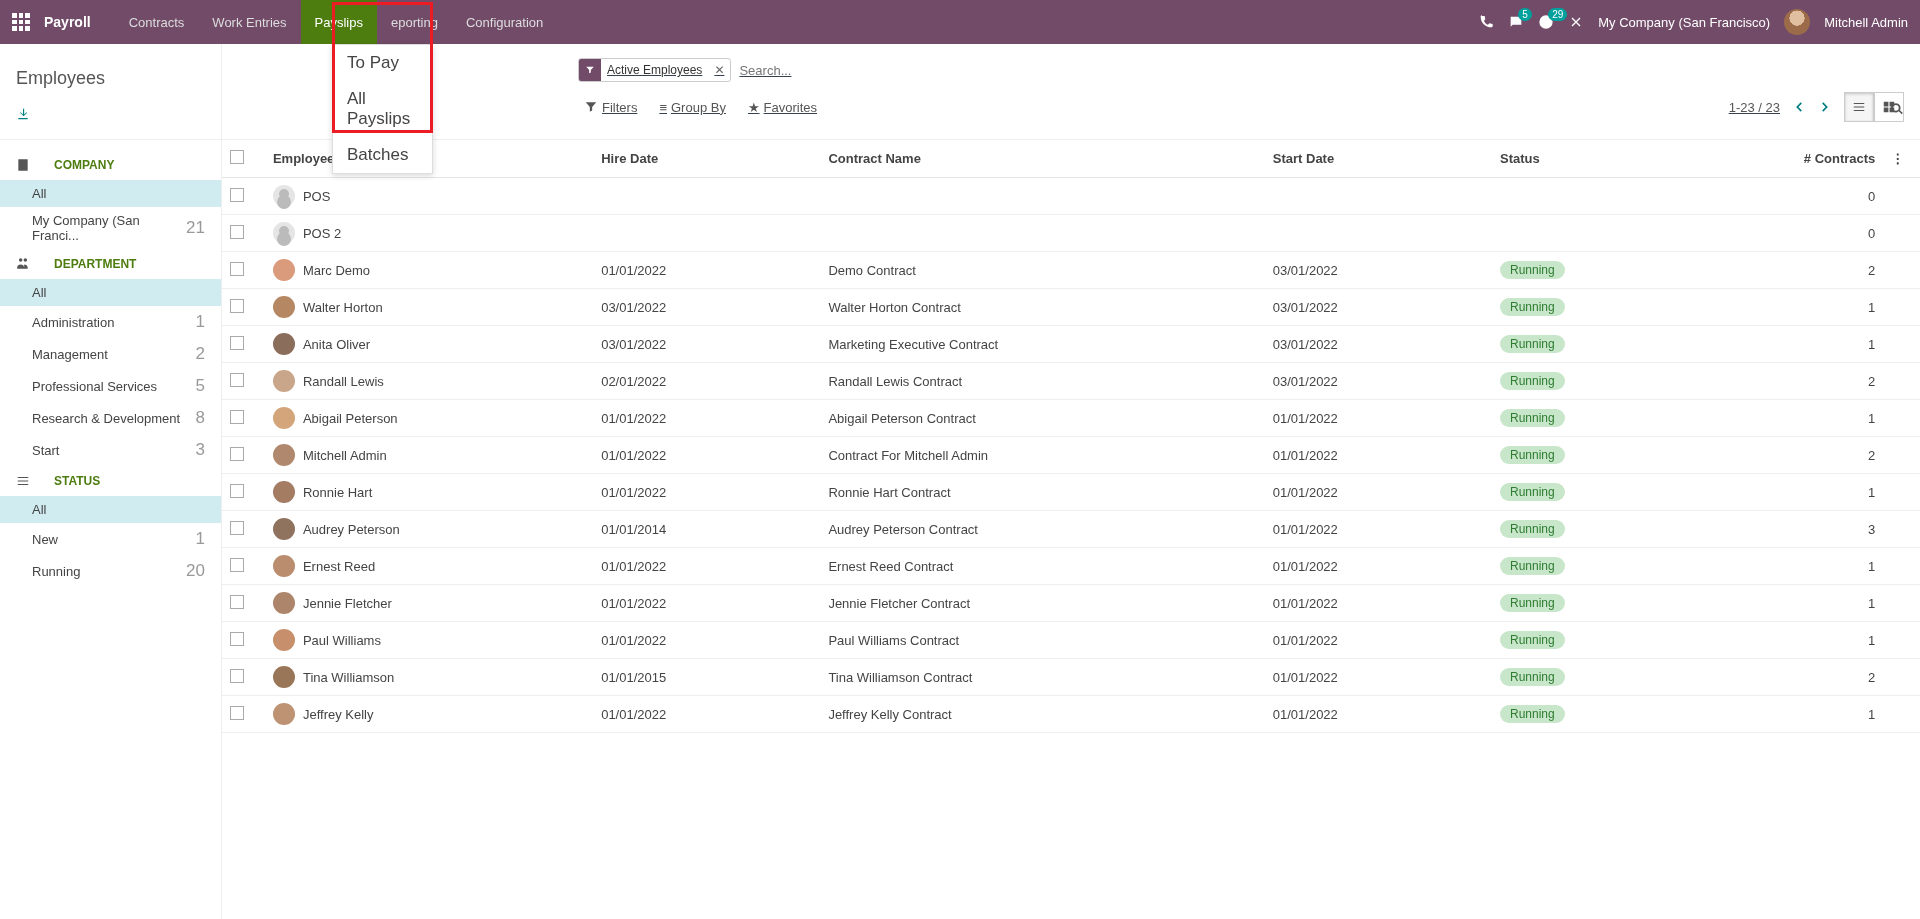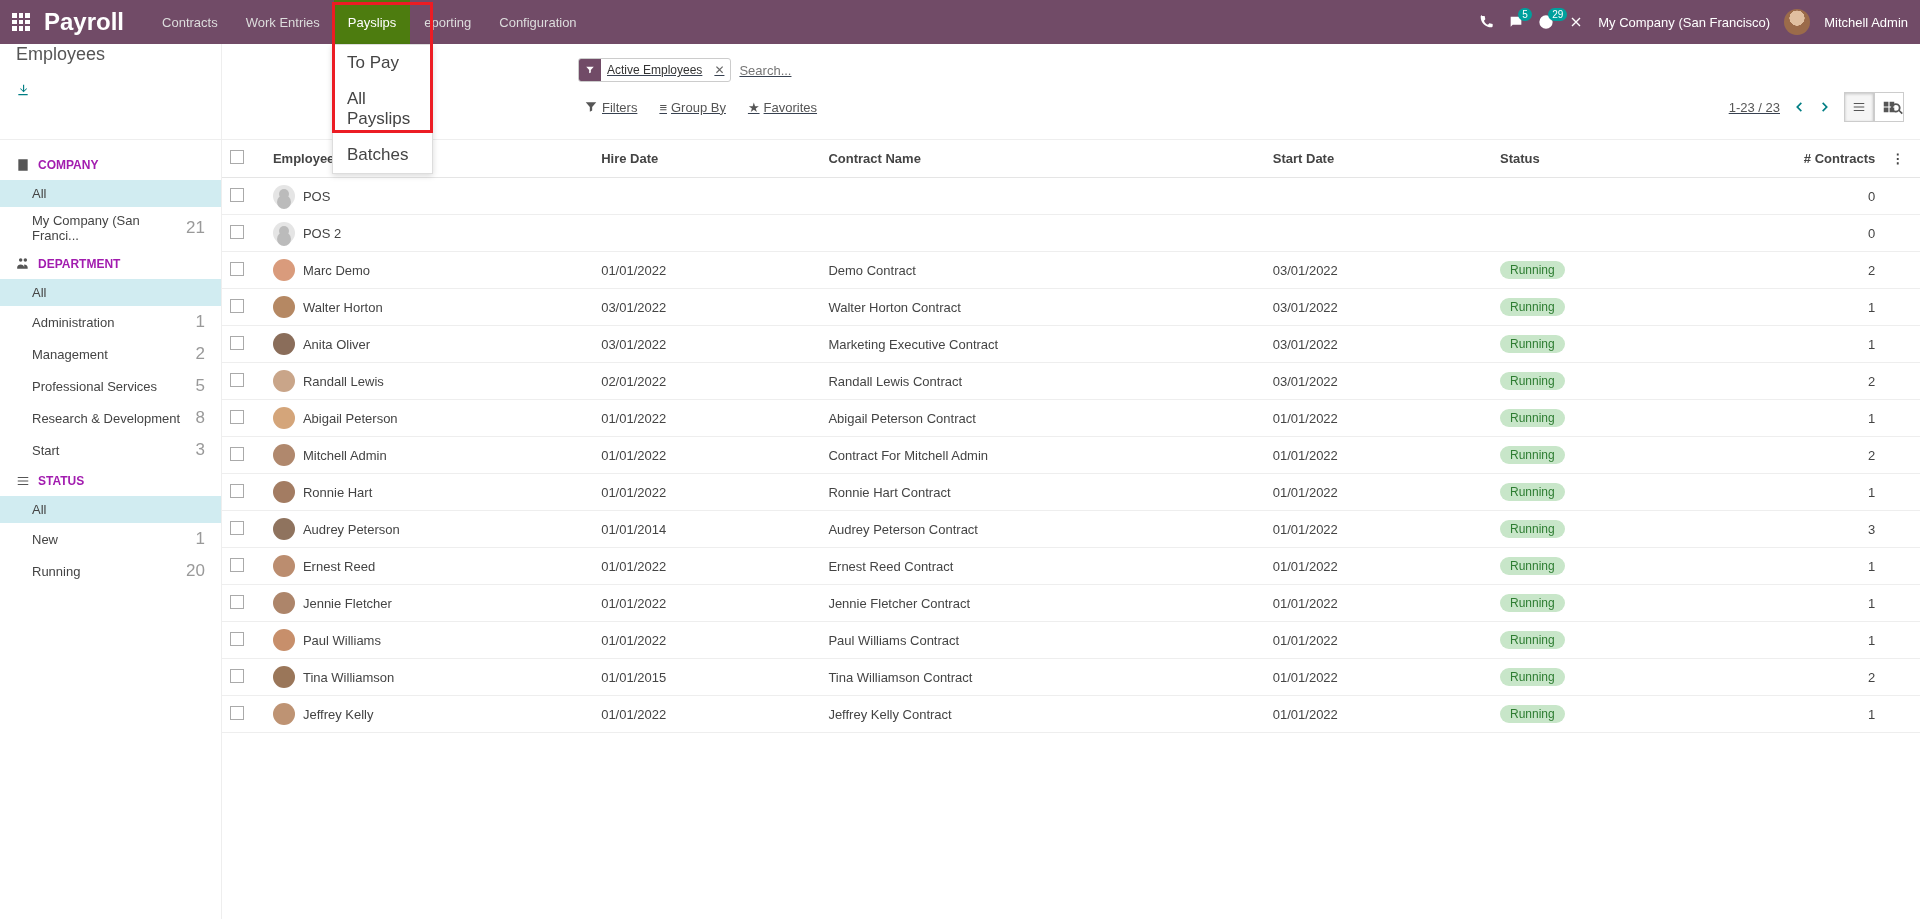--- a/index.html
+++ b/index.html
@@ -1,58 +1,58 @@
 <!DOCTYPE html>
 <html><head>
 <meta charset="utf-8">
 <style>
 * { box-sizing: border-box; margin: 0; padding: 0; }
 body { font-family: "Helvetica Neue", Arial, sans-serif; font-size: 13px; color: #374151; background: #fff; overflow: hidden; }
 
 .topnav { background: #714B67; color: #fff; height: 44px; display: flex; align-items: center; padding: 0 12px; }
 .topnav .apps { width: 18px; height: 18px; display:grid; grid-template-columns:repeat(3,1fr); grid-template-rows:repeat(3,1fr); gap:2px; margin-right:14px; cursor:pointer; }
 .topnav .apps div { background:#fff; }
-.topnav .brand { font-size:24px; font-weight:600; margin-right:24px; }
+.topnav .brand { font-size:14px; font-weight:600; margin-right:24px; }
 .topnav .menu { display:flex; align-items:stretch; height:44px; }
 .topnav .menu a { color:#ddd; display:flex; align-items:center; padding:0 14px; text-decoration:none; height:44px; }
 .topnav .menu a.active { background:#4d7c0f; color:#fff; }
 .topnav .spacer { flex:1; }
 .topnav .right { display:flex; align-items:center; gap:14px; font-size:13px; }
 .topnav .right .ico { width:16px; height:16px; fill:#fff; cursor:pointer; }
 .badge-wrap { position:relative; cursor:pointer; }
 .badge-wrap .b { position:absolute; top:-6px; left:10px; background:#00A09D; color:#fff; font-size:10px; border-radius:8px; padding:0 4px; line-height:13px; }
 .avatar { width:26px; height:26px; border-radius:50%; background:radial-gradient(circle at 50% 35%, #e0bfa0 0 35%, #9b6b4a 36% 100%); }
 
 .dropdown { position:absolute; top:44px; left:332px; background:#fff; border:1px solid #ddd; width:101px; box-shadow:0 2px 6px rgba(0,0,0,0.15); z-index:10; }
 .dropdown a { display:block; padding:8px 14px; color:#444; text-decoration:none; font-size:17px; }
 .highlight-box { position:absolute; top:2px; left:332px; width:101px; height:131px; border:3px solid #ec1c24; z-index:20; pointer-events:none; }
 
 .controlbar { border-bottom:1px solid #eee; height:96px; display:flex; }
-.controlbar .left { width:222px; padding:0 16px 0 16px; border-right:1px solid #eee; }
+.controlbar .left { width:222px; padding:24px 16px 0 16px; border-right:1px solid #eee; }
 .title { font-size:18px; color:#555; margin-bottom:18px; }
 .dl-ico { width:14px; height:14px; fill:#017E84; cursor:pointer; }
 .controlbar .right { flex:1; }
 .searchrow { display:flex; align-items:center; padding:14px 16px 0 16px; margin-left:340px; }
 .facet { display:flex; align-items:center; border:1px solid #ccc; border-radius:3px; height:24px; overflow:hidden; font-size:12px; }
 .facet .ficon { background:#714B67; color:#fff; width:22px; height:24px; display:flex; align-items:center; justify-content:center; }
 .facet .ftxt { padding:0 6px; color:#333; }
 .facet .fx { padding:0 6px; color:#666; cursor:pointer; }
 .searchin { border:none; outline:none; margin-left:8px; font-size:13px; width:400px; color:#666; }
 .toolrow { display:flex; align-items:center; padding:10px 16px 0 16px; justify-content:space-between; }
 .toolrow .tools { display:flex; gap:22px; margin-left:346px; font-size:13px; color:#555;align-items:flex-end; }
 .toolrow .tools span { cursor:pointer; display:flex; align-items:center; gap:4px; }
 .toolrow .pager { display:flex; align-items:center; gap:12px; color:#555; }
 .viewbtns { display:flex; }
 .viewbtns div { width:30px; height:30px; border:1px solid #ccc; display:flex; align-items:center; justify-content:center; cursor:pointer; }
 .viewbtns div.active { background:#f5f5f5; box-shadow:inset 0 1px 3px rgba(0,0,0,0.2); }
 .mag { position:absolute; right:16px; top:58px; cursor:pointer; }
 
 .main { display:flex; height:calc(919px - 44px - 96px); }
 .sidebar { width:222px; border-right:1px solid #eee; padding:10px 0; overflow-y:auto; }
-.sidebar .gh { display:flex; align-items:flex-start; gap:8px; padding:8px 16px; font-size:12px; font-weight:600; color:#a21caf; }
+.sidebar .gh { display:flex; align-items:flex-start; gap:24px; padding:8px 16px; font-size:12px; font-weight:600; color:#4d7c0f; }
 .sidebar .item { display:flex; justify-content:space-between; align-items:center; padding:6px 16px 6px 32px; font-size:13px; color:#444; cursor:pointer; }
 .sidebar .item.sel { background:#d1ecf1; }
 .sidebar .item .ct { color:#999; font-size:17px; }
 
 .content { flex:1; overflow-y:auto; position:relative; }
 table { width:100%; border-collapse:collapse; }
 thead th { text-align:left; font-weight:600; color:#444; font-size:13px; padding:10px 8px; border-bottom:1px solid #e5e5e5; background:#fff; position:sticky; top:0; }
 tbody td { padding:7px 8px; border-bottom:1px solid #eee; font-size:13px; color:#444; vertical-align:middle; }
 .chk { width:14px; height:14px; border:1px solid #aaa; display:inline-block; cursor:pointer; }
 .empc { display:flex; align-items:center; gap:8px; }

